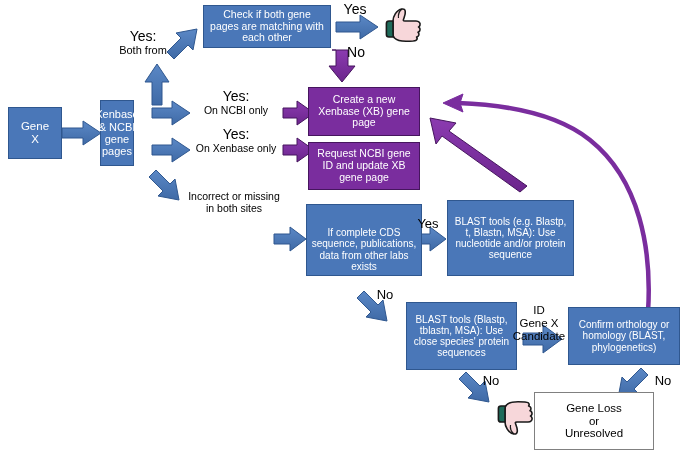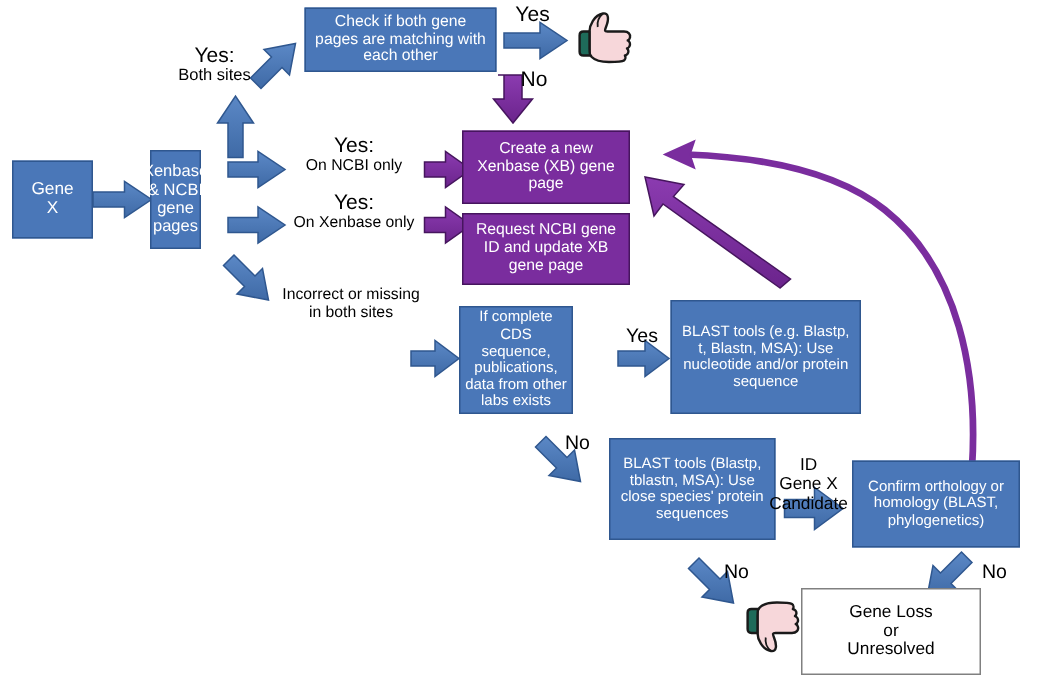--- a/index.html
+++ b/index.html
@@ -124,45 +124,45 @@
   </div>
 
   <div class="node purple" style="left:308px;top:87px;width:112px;height:49px;font-size:10.5px;padding:0 4px;">
     <span>Create a new Xenbase (XB)  gene page</span>
   </div>
 
   <div class="node purple" style="left:308px;top:142px;width:112px;height:48px;font-size:10.5px;padding:0 4px;">
     <span>Request NCBI gene ID and update XB gene page</span>
   </div>
 
-  <div class="node blue" style="left:306px;top:204px;width:76px;height:72px;font-size:10px;padding:16px 3px;">
+  <div class="node blue" style="left:306px;top:204px;width:116px;height:72px;font-size:10px;padding:3px 3px;align-items:flex-end;">
     <span>If complete CDS sequence, publications, data from other labs exists</span>
   </div>
 
   <div class="node blue" style="left:447px;top:200px;width:127px;height:76px;font-size:10px;padding:0 3px;">
     <span>BLAST tools (e.g. Blastp, t, Blastn, MSA): Use nucleotide and/or protein sequence</span>
   </div>
 
-  <div class="node blue" style="left:406px;top:292px;width:111px;height:68px;font-size:10px;padding:0 3px;">
+  <div class="node blue" style="left:406px;top:302px;width:111px;height:68px;font-size:10px;padding:0 3px;">
     <span>BLAST tools (Blastp, tblastn, MSA): Use close species' protein sequences</span>
   </div>
 
   <div class="node blue" style="left:568px;top:307px;width:112px;height:58px;font-size:10px;padding:0 3px;">
     <span>Confirm orthology or homology (BLAST, phylogenetics)</span>
   </div>
 
   <div class="node white" style="left:534px;top:392px;width:120px;height:58px;font-size:11.5px;">
     <span style="white-space:pre-line;">Gene Loss
 or
 Unresolved</span>
   </div>
 
   <div class="lbl" style="left:103px;top:28px;width:80px;">
     <span class="big" style="font-size:14px;">Yes:</span>
-    <span class="sm" style="font-size:11px;">Both sites</span>
+    <span class="sm" style="font-size:11px;">Both from</span>
   </div>
 
   <div class="lbl" style="left:336px;top:1px;width:38px;">
     <span class="big" style="font-size:14px;">Yes</span>
   </div>
 
   <div class="lbl" style="left:340px;top:44px;width:32px;">
     <span class="big" style="font-size:14px;">No</span>
   </div>
 

